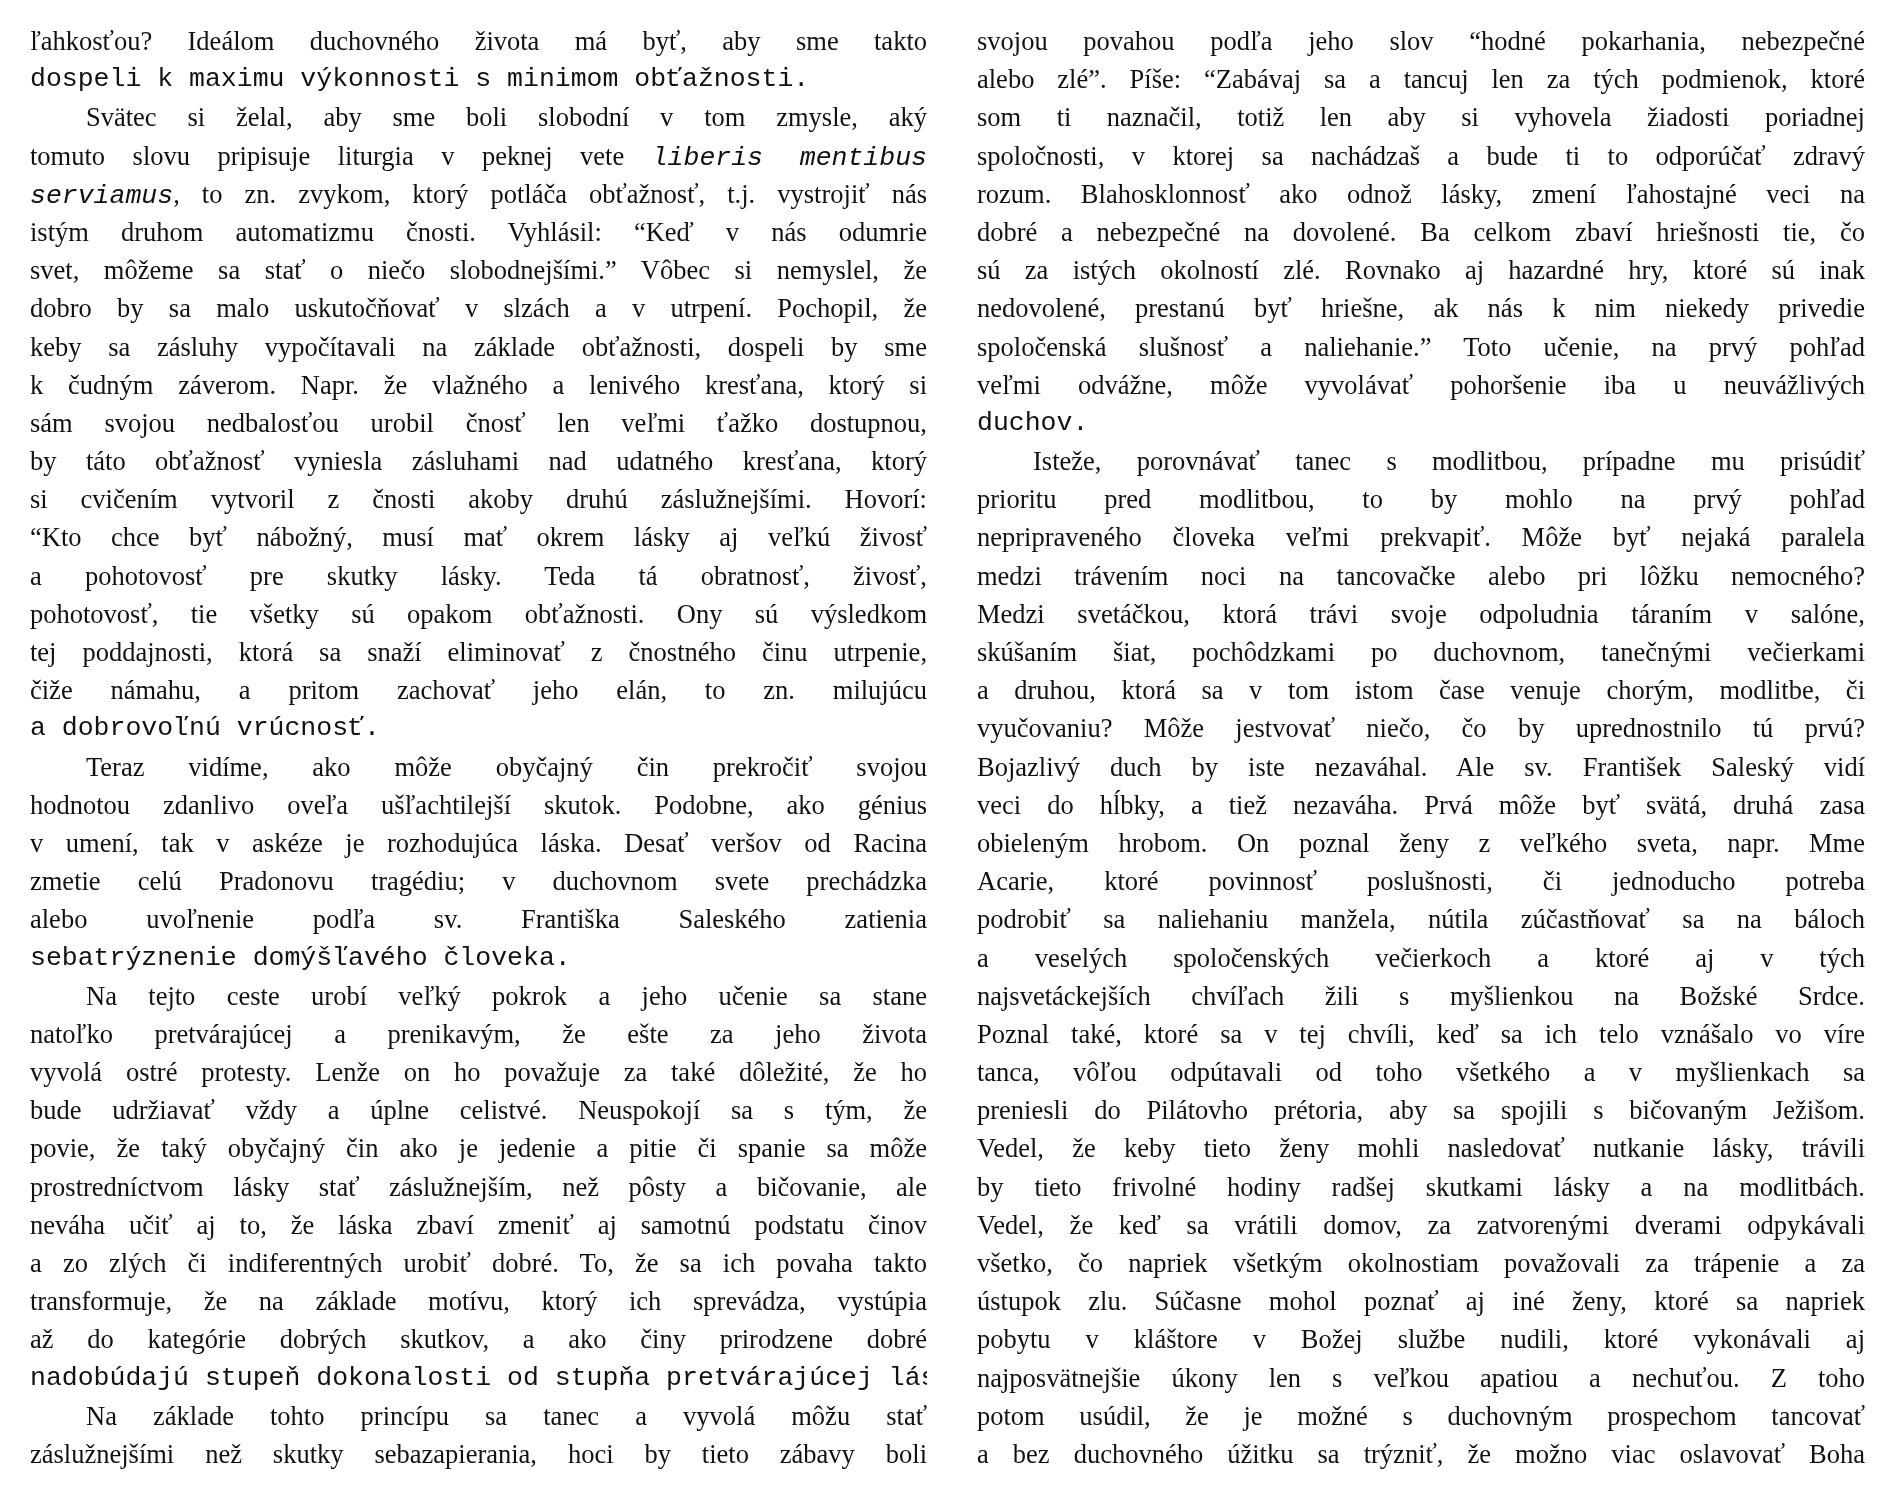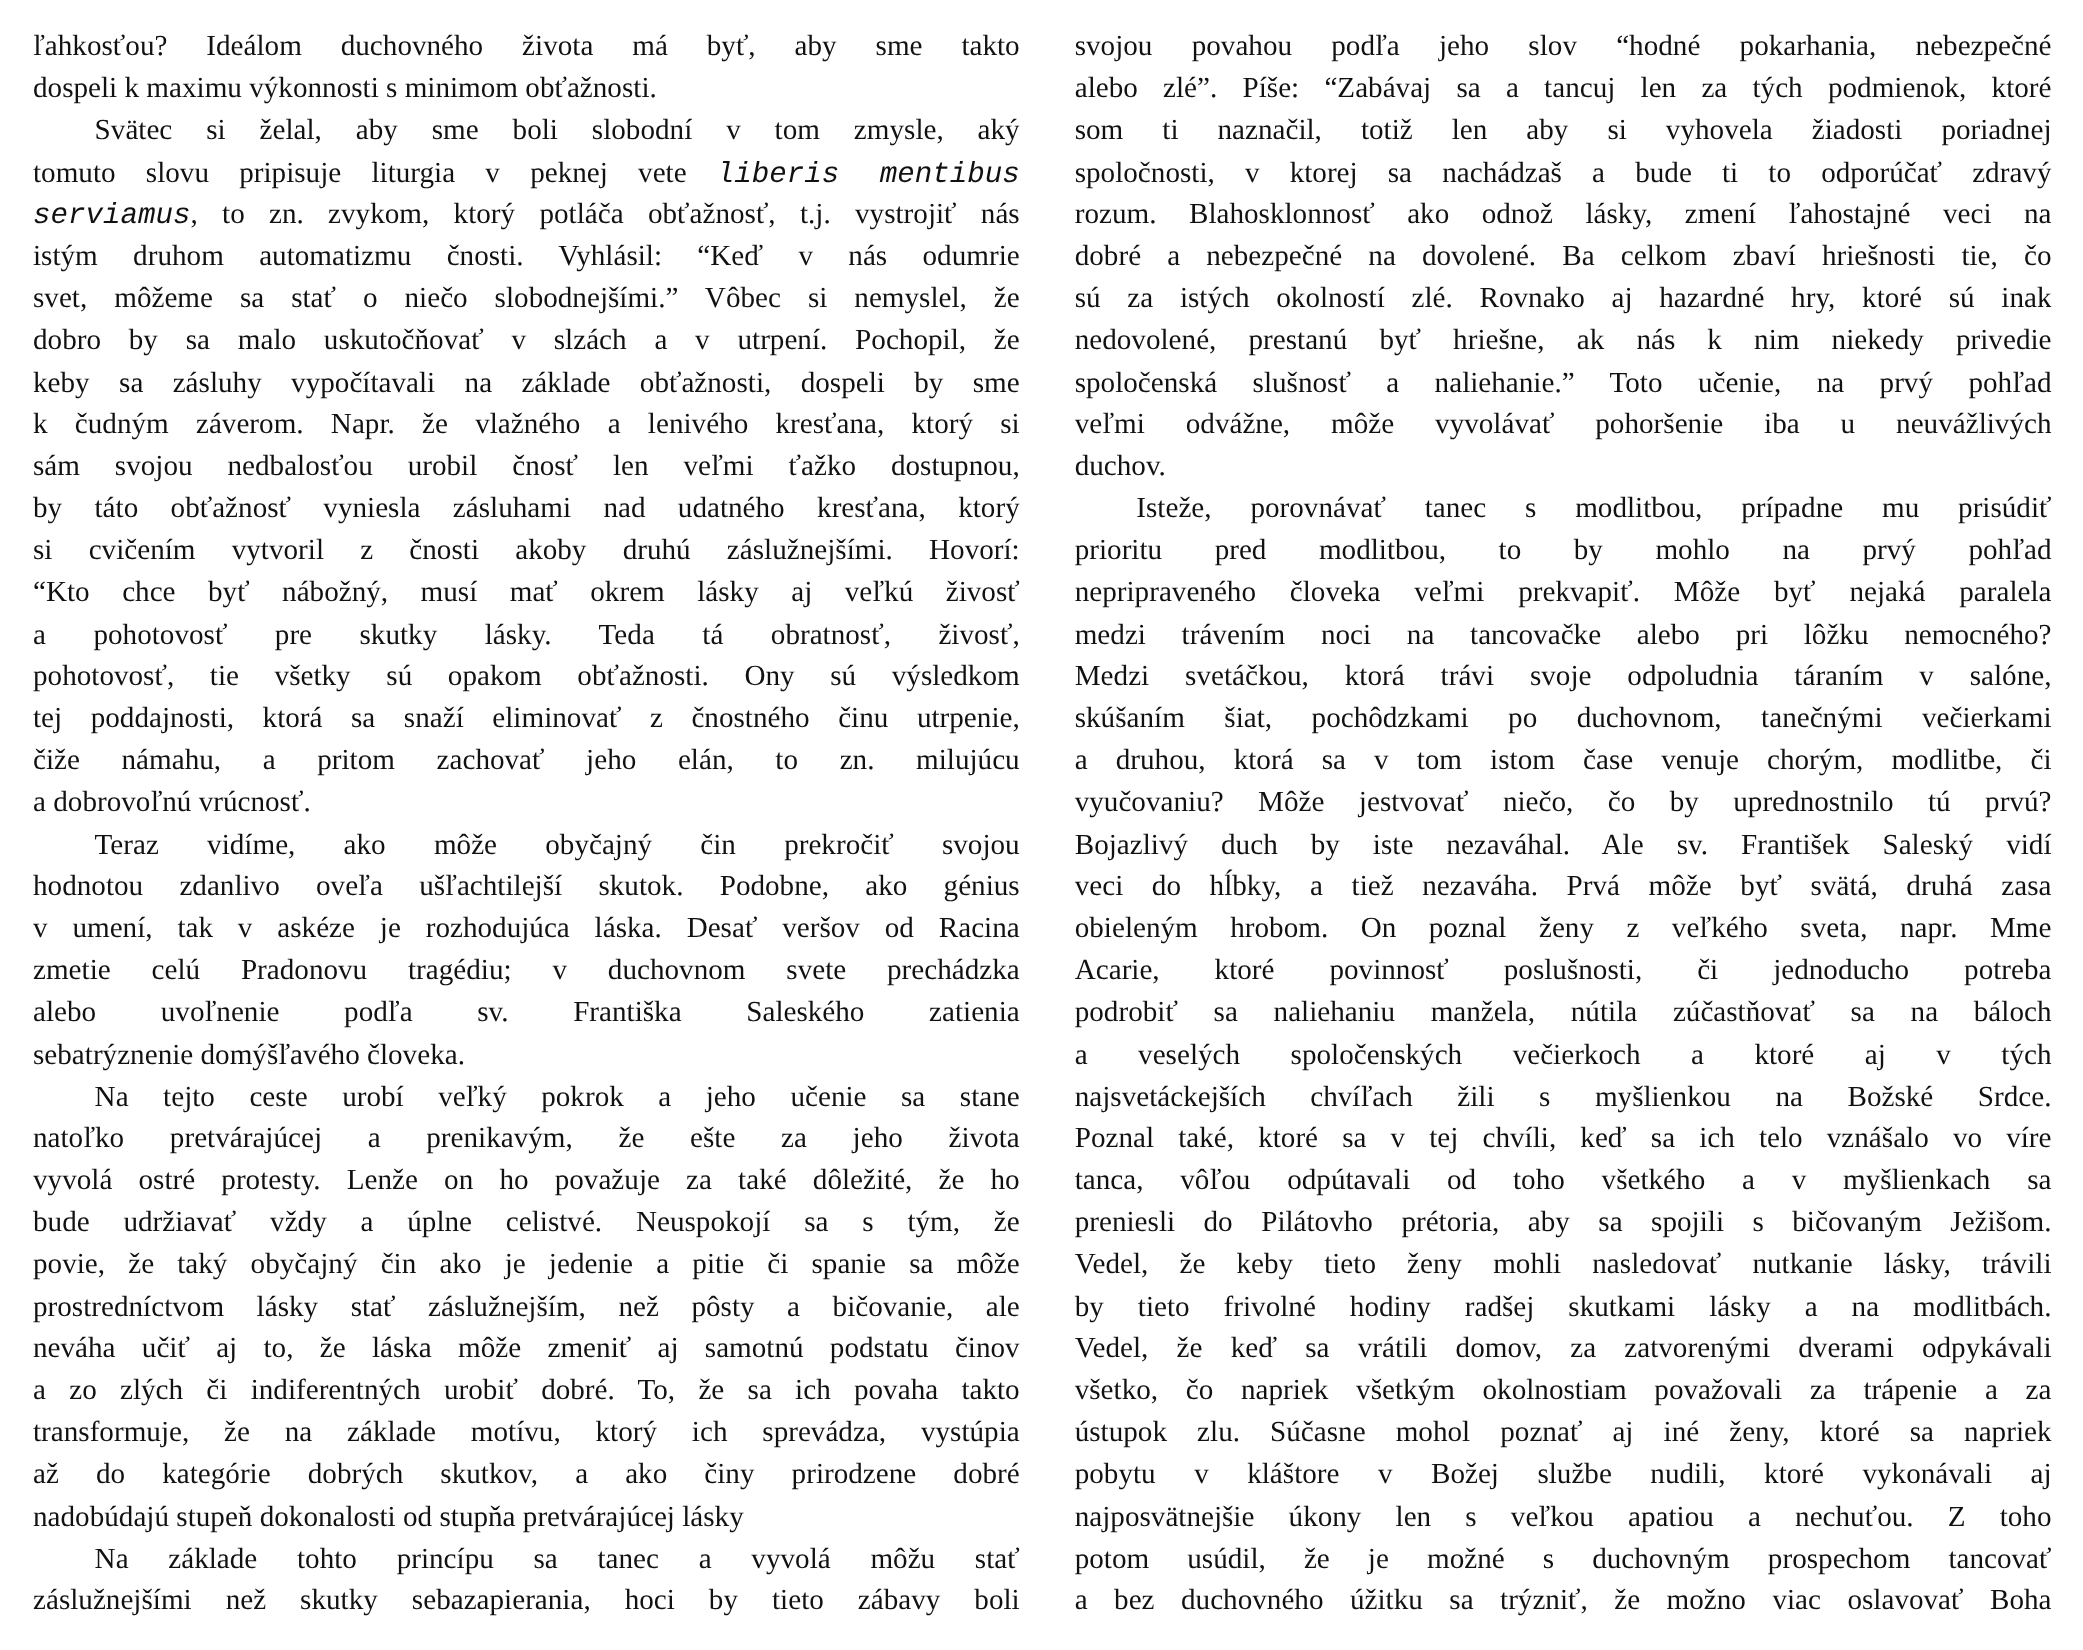--- a/index.html
+++ b/index.html
@@ -11,21 +11,21 @@
   }
   .column { position: absolute; top: 22px; }
   .col-left { left: 30px; width: 897px; }
   .col-right { left: 977px; width: 888px; }
   .line {
     display: block; height: 38.2px; line-height: 38.2px;
     font-size: 26.5px; white-space: nowrap;
     text-align: justify; text-align-last: justify;
     overflow: hidden;
   }
-  .line.end { text-align-last: left; }
+  .line.end { text-align-last: left; font-family: Liberation Mono, monospace; }
   .line.indent { padding-left: 56px; }
   .line i { font-style: italic; font-family: Liberation Mono, monospace; }
 </style>
 </head>
 <body>
 
 <div class="page">
   <div class="column col-left" id="col-left">
       <div class="line"><span>ľahkosťou? Ideálom duchovného života má byť, aby sme takto</span></div>
       <div class="line end"><span>dospeli k maximu výkonnosti s minimom obťažnosti.</span></div>
@@ -51,21 +51,21 @@
       <div class="line"><span>v umení, tak v askéze je rozhodujúca láska. Desať veršov od Racina</span></div>
       <div class="line"><span>zmetie celú Pradonovu tragédiu; v duchovnom svete prechádzka</span></div>
       <div class="line"><span>alebo uvoľnenie podľa sv. Františka Saleského zatienia</span></div>
       <div class="line end"><span>sebatrýznenie domýšľavého človeka.</span></div>
       <div class="line indent"><span>Na tejto ceste urobí veľký pokrok a jeho učenie sa stane</span></div>
       <div class="line"><span>natoľko pretvárajúcej a prenikavým, že ešte za jeho života</span></div>
       <div class="line"><span>vyvolá ostré protesty. Lenže on ho považuje za také dôležité, že ho</span></div>
       <div class="line"><span>bude udržiavať vždy a úplne celistvé. Neuspokojí sa s tým, že</span></div>
       <div class="line"><span>povie, že taký obyčajný čin ako je jedenie a pitie či spanie sa môže</span></div>
       <div class="line"><span>prostredníctvom lásky stať záslužnejším, než pôsty a bičovanie, ale</span></div>
-      <div class="line"><span>neváha učiť aj to, že láska môže zmeniť aj samotnú podstatu činov</span></div>
+      <div class="line"><span>neváha učiť aj to, že láska zbaví zmeniť aj samotnú podstatu činov</span></div>
       <div class="line"><span>a zo zlých či indiferentných urobiť dobré. To, že sa ich povaha takto</span></div>
       <div class="line"><span>transformuje, že na základe motívu, ktorý ich sprevádza, vystúpia</span></div>
       <div class="line"><span>až do kategórie dobrých skutkov, a ako činy prirodzene dobré</span></div>
       <div class="line end"><span>nadobúdajú stupeň dokonalosti od stupňa pretvárajúcej lásky</span></div>
       <div class="line indent"><span>Na základe tohto princípu sa tanec a vyvolá môžu stať</span></div>
       <div class="line"><span>záslužnejšími než skutky sebazapierania, hoci by tieto zábavy boli</span></div>
     </div>
   <div class="column col-right" id="col-right">
       <div class="line"><span>svojou povahou podľa jeho slov “hodné pokarhania, nebezpečné</span></div>
       <div class="line"><span>alebo zlé”. Píše: “Zabávaj sa a tancuj len za tých podmienok, ktoré</span></div>

